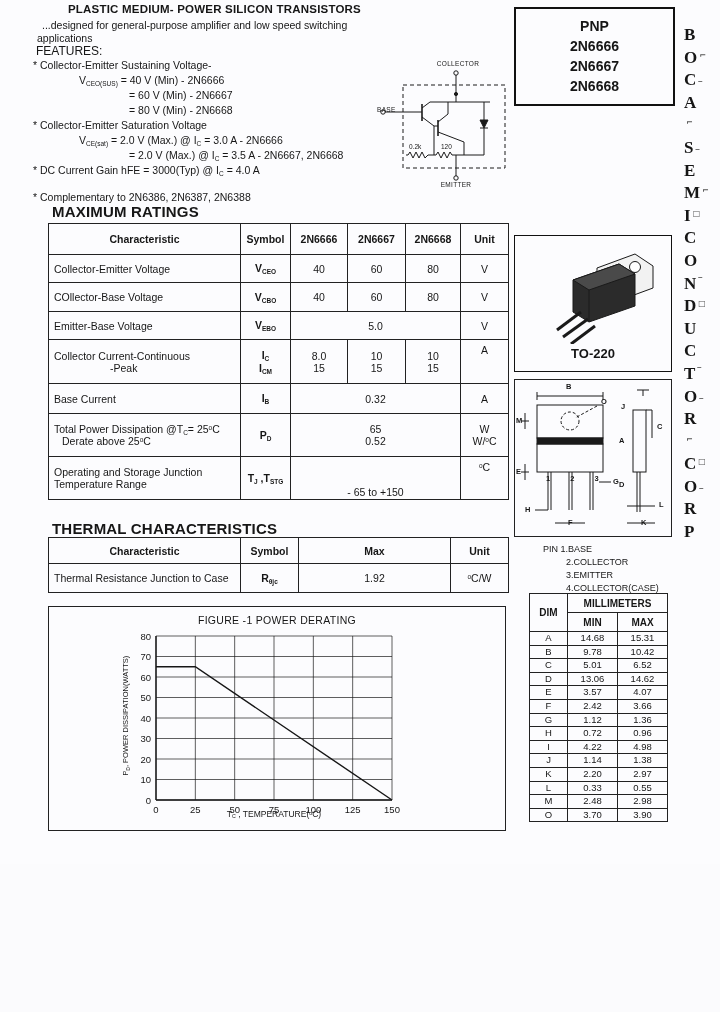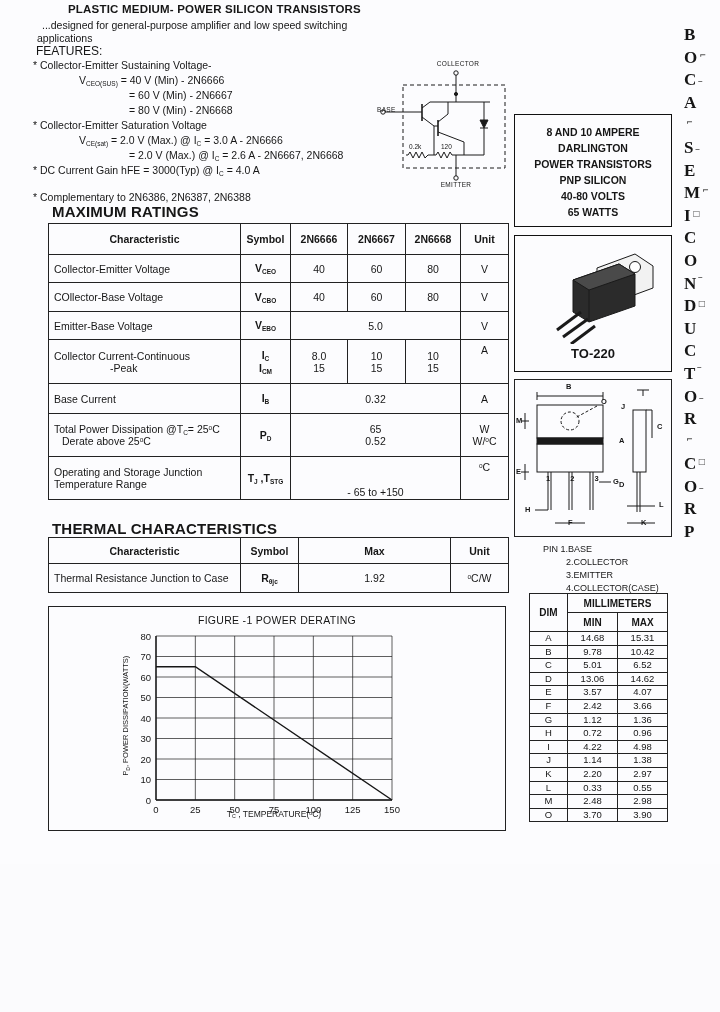--- a/index.html
+++ b/index.html
@@ -89,21 +89,21 @@
   <div class="abs desc1">...designed for general-purpose amplifier and  low speed switching</div>
   <div class="abs desc2">applications</div>
   <div class="abs features-label">FEATURES:</div>
   <div class="abs features">
       <div class="rline" style="padding-left: 0px;"><span>* Collector-Emitter Sustaining Voltage-</span></div>
       <div class="rline" style="padding-left: 46px;"><span>V</span><span class="seg-s">CEO(SUS)</span><span> = 40 V (Min) - 2N6666</span></div>
       <div class="rline" style="padding-left: 96px;"><span>= 60 V (Min) - 2N6667</span></div>
       <div class="rline" style="padding-left: 96px;"><span>= 80 V (Min) - 2N6668</span></div>
       <div class="rline" style="padding-left: 0px;"><span>* Collector-Emitter Saturation Voltage</span></div>
       <div class="rline" style="padding-left: 46px;"><span>V</span><span class="seg-s">CE(sat)</span><span> = 2.0 V (Max.) @ I</span><span class="seg-s">C</span><span> = 3.0 A - 2N6666</span></div>
-      <div class="rline" style="padding-left: 96px;"><span>= 2.0 V (Max.) @ I</span><span class="seg-s">C</span><span> = 2.6 A - 2N6667, 2N6668</span></div>
+      <div class="rline" style="padding-left: 96px;"><span>= 2.0 V (Max.) @ I</span><span class="seg-s">C</span><span> = 3.5 A - 2N6667, 2N6668</span></div>
       <div class="rline" style="padding-left: 0px;"><span>* DC Current Gain hFE = 3000(Typ) @ I</span><span class="seg-s">C</span><span> = 4.0 A</span></div>
       <div class="rline" style="padding-left: 0px; margin-top: 12px;"><span>* Complementary to 2N6386, 2N6387, 2N6388</span></div>
     </div>
 
   <svg class="abs" style="left:378px;top:58px;" width="132" height="134" viewBox="0 0 132 134">
     <g stroke="#1a1a1a" fill="none" stroke-width="1">
       <rect x="25" y="27" width="102" height="83" stroke-dasharray="4 3"></rect>
       <circle cx="78" cy="15" r="2.2"></circle>
       <line x1="78" y1="17" x2="78" y2="44"></line>
       <circle cx="78" cy="36" r="1.6" fill="#1a1a1a"></circle>
@@ -130,29 +130,29 @@
       <line x1="78" y1="97" x2="78" y2="118"></line>
       <circle cx="78" cy="120" r="2.2"></circle>
     </g>
   </svg>
   <span class="abs schem-label" style="left:428px;top:60px;width:60px;">COLLECTOR</span>
   <span class="abs schem-label" style="left:377px;top:106px;">BASE</span>
   <span class="abs schem-label" style="left:426px;top:181px;width:60px;">EMITTER</span>
   <span class="abs schem-r" style="left:409px;top:143px;">0.2k</span>
   <span class="abs schem-r" style="left:441px;top:143px;">120</span>
 
-
-  <div class="abs info-box">
-      <div class="iline">8 AND 10 AMPERE</div>
-      <div class="iline">DARLINGTON</div>
-      <div class="iline">POWER TRANSISTORS</div>
-      <div class="iline">PNP SILICON</div>
-      <div class="iline">40-80 VOLTS</div>
-      <div class="iline">65 WATTS</div>
-    </div>
+  <div class="abs part-box">
+    <div class="pol">PNP</div>
+    <div>
+        <div class="pn">2N6666</div>
+        <div class="pn">2N6667</div>
+        <div class="pn">2N6668</div>
+      </div>
+  </div>
+
 
   <div class="abs pkg-box">
     <svg width="156" height="108" viewBox="0 0 156 108">
       <g stroke="#1a1a1a" stroke-width="1">
         <polygon points="82,32 120,18 138,30 138,52 100,66 82,54" fill="#f2f2f2"></polygon>
         <circle cx="120" cy="31" r="5.5" fill="#fff"></circle>
         <polygon points="58,44 104,28 120,38 120,70 74,86 58,76" fill="#2b2b2b"></polygon>
         <polygon points="58,44 104,28 120,38 74,54" fill="#4a4a4a"></polygon>
         <line x1="74" y1="54" x2="74" y2="86"></line>
         <g stroke-width="3">

